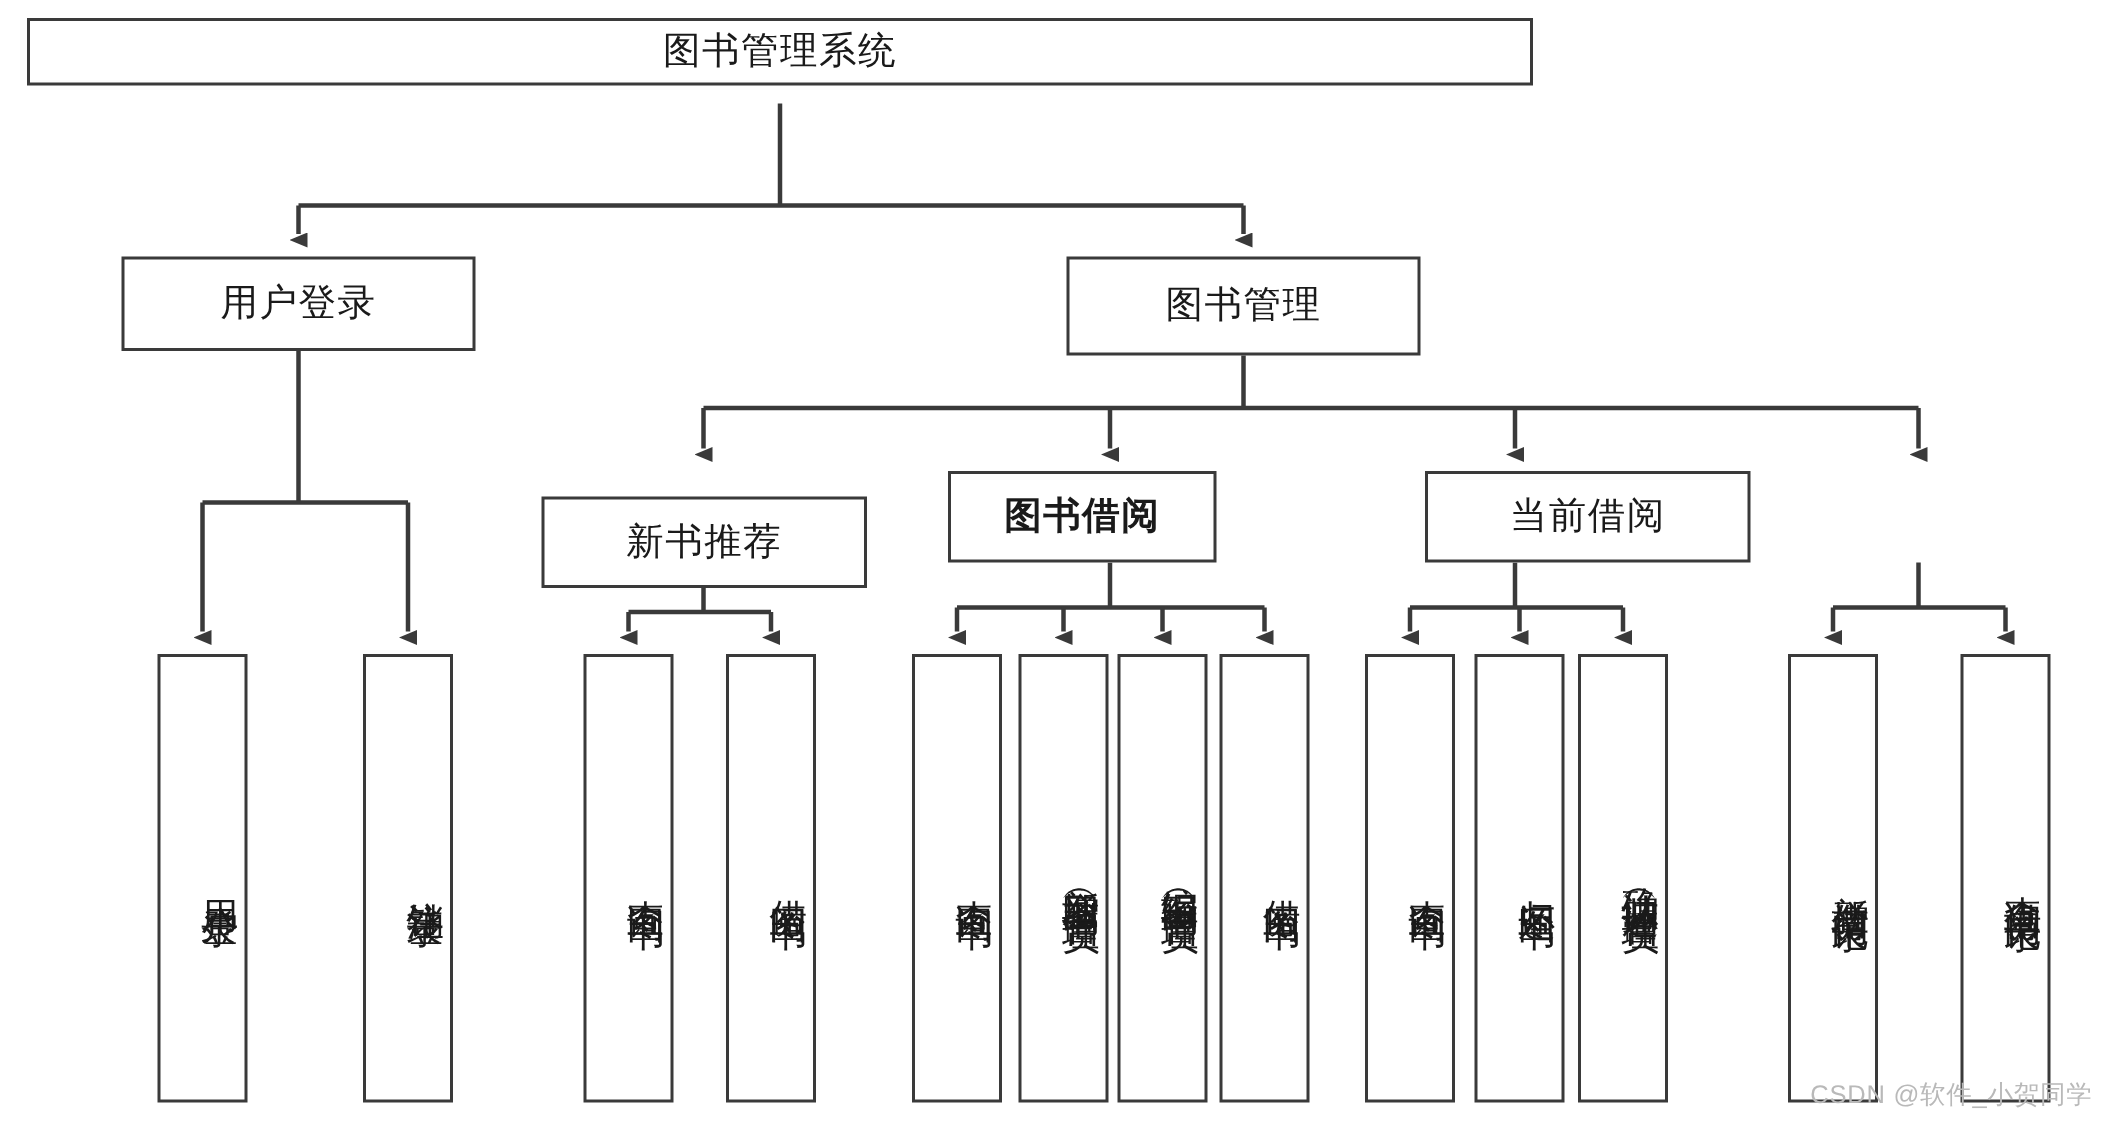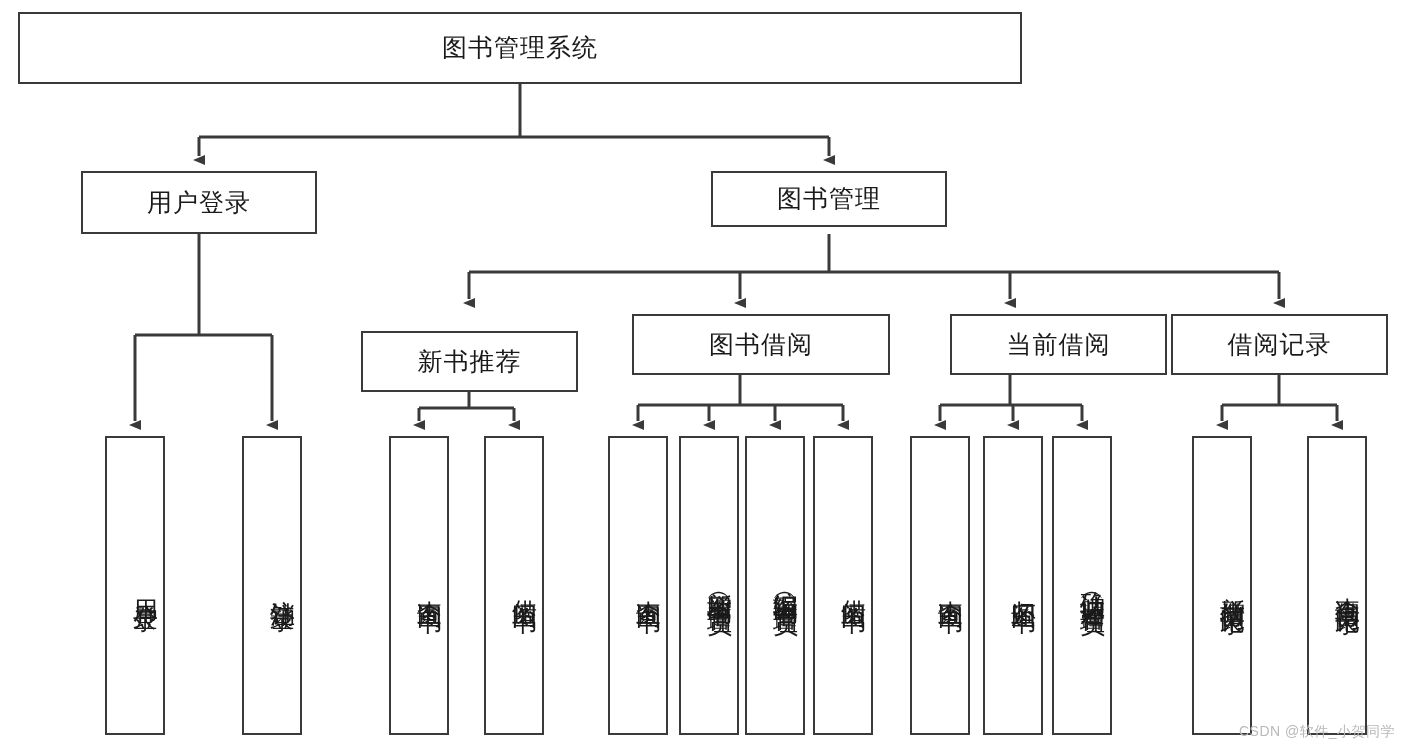--- a/index.html
+++ b/index.html
@@ -60,21 +60,21 @@
     white-space: nowrap;
   }
   .node .hlabel {
     display: block;
     white-space: nowrap;
   }
   #watermark {
     position: absolute;
     right: 10px;
     bottom: 6px;
-    font-size: 14px;
+    font-size: 17px;
     color: #b9b9b9;
     letter-spacing: 0.5px;
     white-space: nowrap;
   }
 </style>
 </head>
 <body>
 
 <div id="canvas">
 
@@ -122,43 +122,40 @@
       <path d="M1013,405 L1013,421" marker-end="url(#arrow)"></path>
       <path d="M1082,405 L1082,421" marker-end="url(#arrow)"></path>
 
       <path d="M1279,375 L1279,405"></path>
       <path d="M1222,405 L1337,405"></path>
       <path d="M1222,405 L1222,421" marker-end="url(#arrow)"></path>
       <path d="M1337,405 L1337,421" marker-end="url(#arrow)"></path>
     </g>
   </svg>
 
-  <div class="node root horiz" style="left:18px; top:12px; width:1004px; height:72px;">
+  <div class="node root horiz" style="left:18px; top:12px; width:1004px; height:45px;">
     <span class="hlabel">图书管理系统</span>
   </div>
 
   <div class="node horiz" style="left:81px; top:171px; width:236px; height:63px;">
     <span class="hlabel">用户登录</span>
   </div>
-  <div class="node horiz" style="left:711px; top:171px; width:236px; height:56px;">
+  <div class="node horiz" style="left:711px; top:171px; width:236px; height:66px;">
     <span class="hlabel">图书管理</span>
   </div>
 
   <div class="node horiz" style="left:361px; top:331px; width:217px; height:61px;">
     <span class="hlabel">新书推荐</span>
   </div>
-  <div class="node horiz" style="left:632px; top:314px; width:258px; height:61px;">
+  <div class="node horiz" style="left:632px; top:314px; width:179px; height:61px;font-weight:bold;">
     <span class="hlabel">图书借阅</span>
   </div>
   <div class="node horiz" style="left:902px; top:314px; width:217px; height:61px;margin-left:48px;">
     <span class="hlabel">当前借阅</span>
   </div>
-  <div class="node horiz" style="left:1171px; top:314px; width:217px; height:61px;">
-    <span class="hlabel">借阅记录</span>
-  </div>
 
   <div class="node vert" style="left:105px; top:436px; width:60px; height:299px;">
     <span class="vlabel">用户登录</span>
   </div>
   <div class="node vert" style="left:242px; top:436px; width:60px; height:299px;">
     <span class="vlabel">注销登录</span>
   </div>
 
   <div class="node vert" style="left:389px; top:436px; width:60px; height:299px;">
     <span class="vlabel">查询图书</span>

